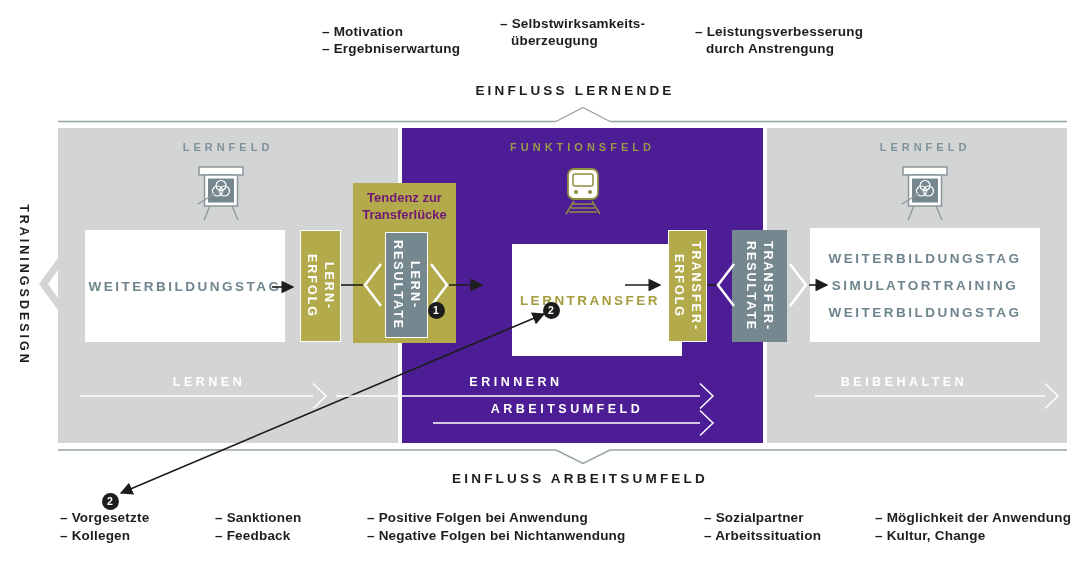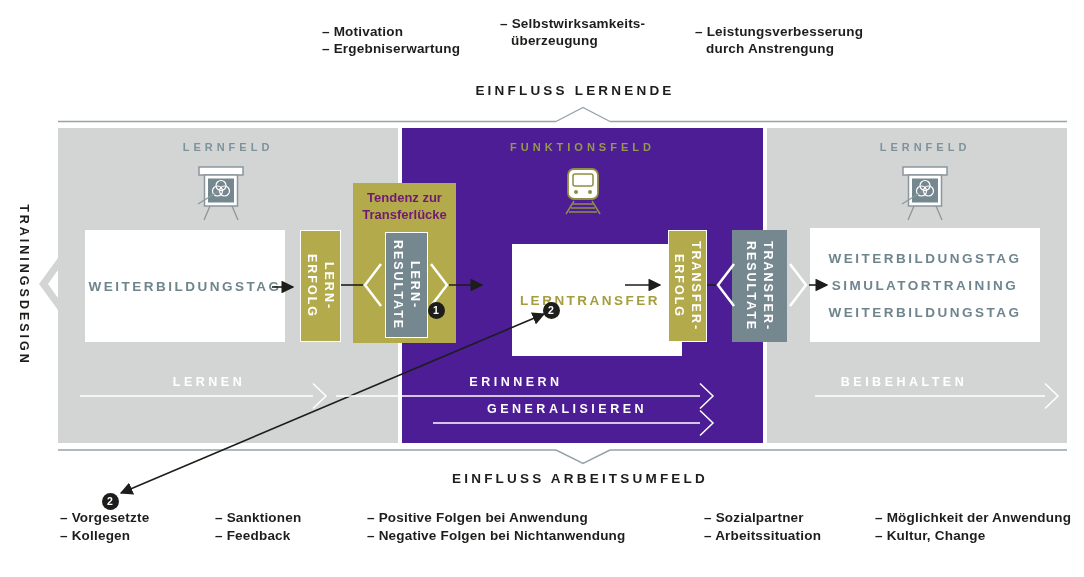--- a/index.html
+++ b/index.html
@@ -157,21 +157,21 @@
   </div>
   <div class="vbox slate" style="left:732px;top:230px;width:55px;height:112px;">
     <div class="vtext">
       <div>TRANSFER-</div>
       <div>RESULTATE</div>
     </div>
   </div>
 
   <div class="phase-label" style="left:209px;top:375px;">LERNEN</div>
   <div class="phase-label" style="left:516px;top:375px;">ERINNERN</div>
-  <div class="phase-label" style="left:567px;top:402px;">GENERALISIEREN</div>
+  <div class="phase-label" style="left:567px;top:402px;">ARBEITSUMFELD</div>
   <div class="phase-label" style="left:904px;top:375px;">BEIBEHALTEN</div>
 
   <svg class="overlay" width="1084" height="577" viewBox="0 0 1084 577">
     <defs>
       <marker id="ah" viewBox="0 0 10 10" refX="9" refY="5" markerWidth="8" markerHeight="8" orient="auto-start-reverse">
         <path d="M0 0 L10 5 L0 10 z" fill="#1d1d1b"></path>
       </marker>
     </defs>
 
     <g stroke="#97a3a9" stroke-width="1.4" fill="none">

